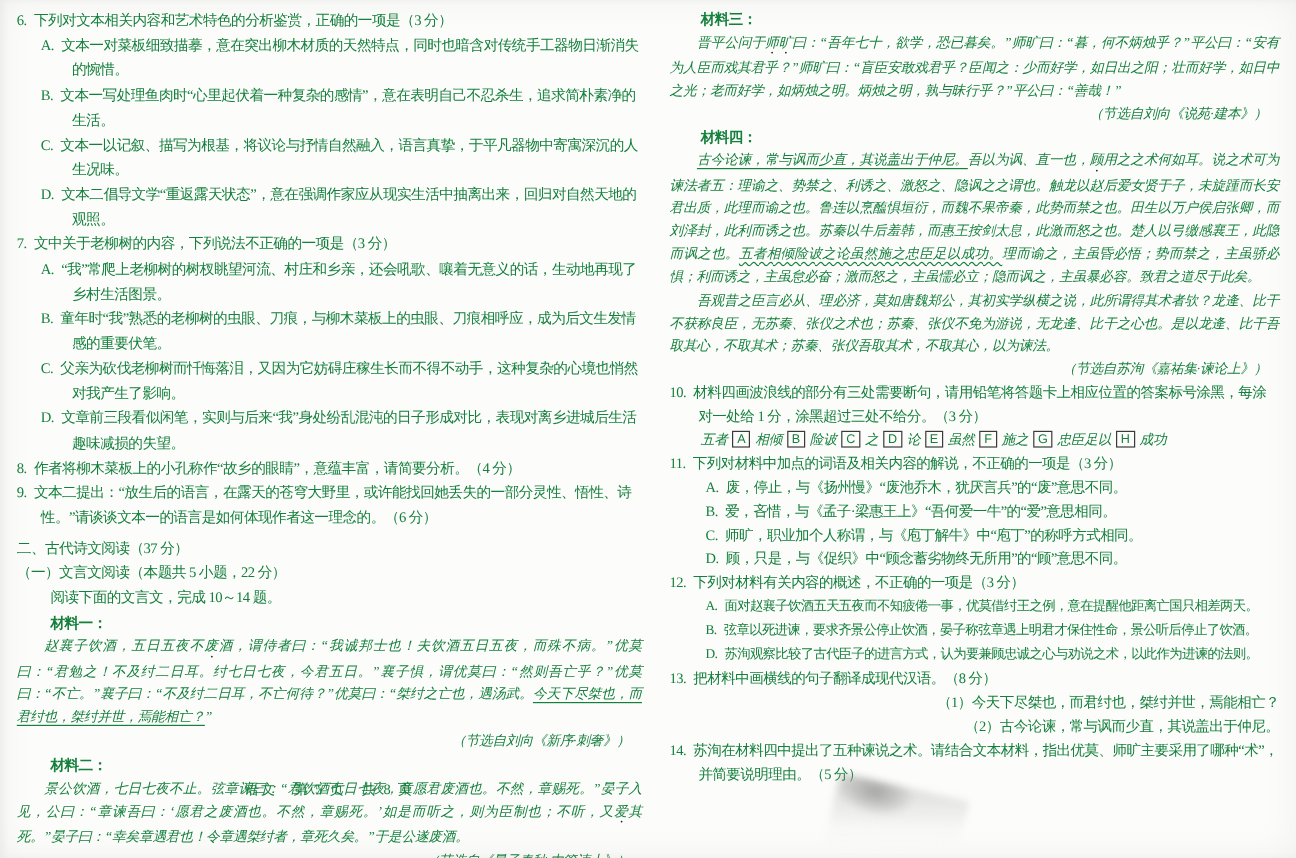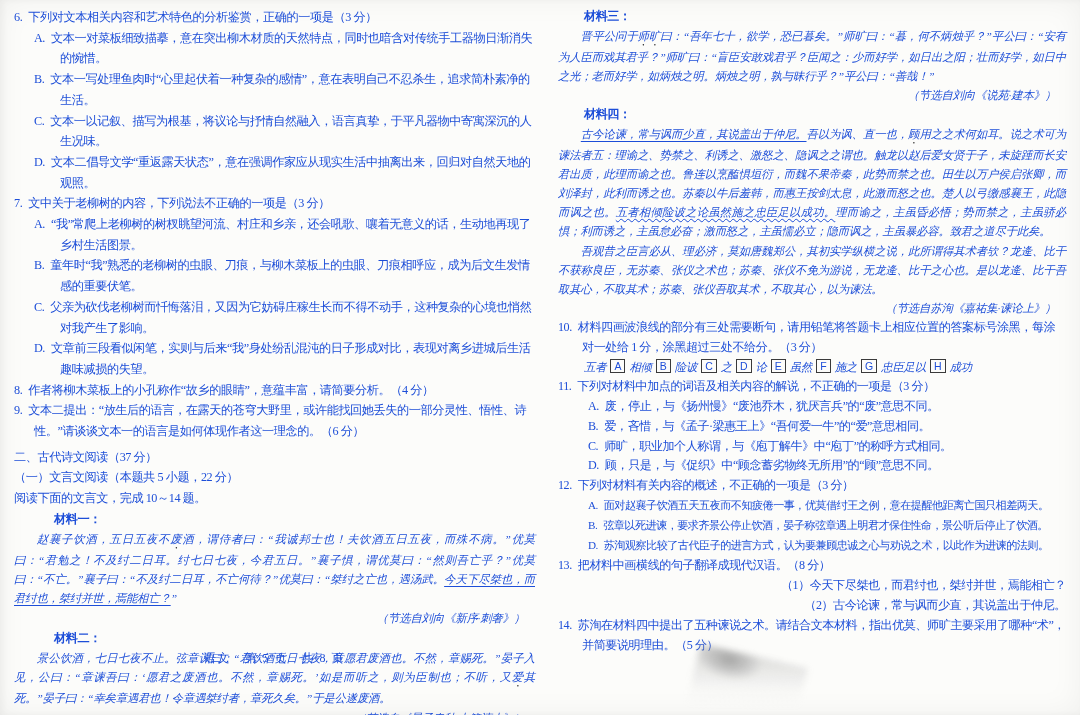--- a/index.html
+++ b/index.html
@@ -2,36 +2,36 @@
 <html><head>
 <meta charset="utf-8">
 <style>
   html,body{margin:0;padding:0;background:#e8e8e6;}
   .page{
     position:relative;
     width:1080px;height:715px;
     background:#fcfcfa;
     overflow:hidden;
     font-family:"Liberation Serif","DejaVu Serif",serif;
-    color:#1d4ed8;
+    color:#15803d;
     box-shadow:inset 0 0 30px rgba(0,0,0,.05), inset 3px 0 6px rgba(0,0,0,.04);
   }
   .col{position:absolute;top:7px;}
   .col-left{left:14px;width:521px;font-size:12.2px;line-height:20.7px;letter-spacing:-0.45px;}
   .col-right{left:558px;width:508px;font-size:12.1px;line-height:19.9px;letter-spacing:-0.45px;}
 
   .q{padding-left:24px;text-indent:-24px;}
   .col-left .q{padding-left:20px;text-indent:-20px;}
   .qnum{margin-right:6px;}
   .opt{margin-left:20px;padding-left:26px;text-indent:-26px;}
   .col-right .opt{margin-left:30px;}
   .h{font-weight:400;}
-  .mat{font-weight:700;margin-left:40px;}
+  .mat{font-weight:700;margin-left:28px;}
   .col-right .mat{margin-left:26px;}
-  .intro{}
+  .intro{margin-left:28px;}
   .sub{margin-left:26px;text-align:right;}
   .boxesline{margin-left:26px;}
 
   .kai{
     font-style:italic;
     font-size:11.4px;
     line-height:19.4px;
     letter-spacing:-0.2px;
     text-align:justify;
   }

